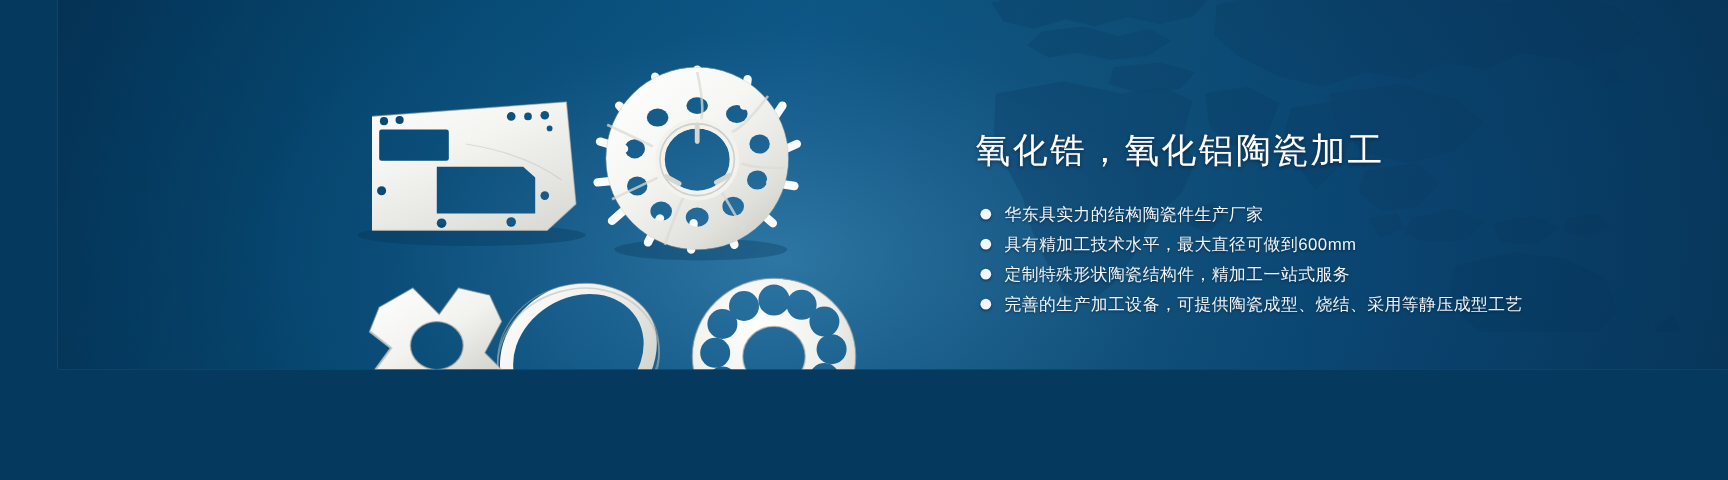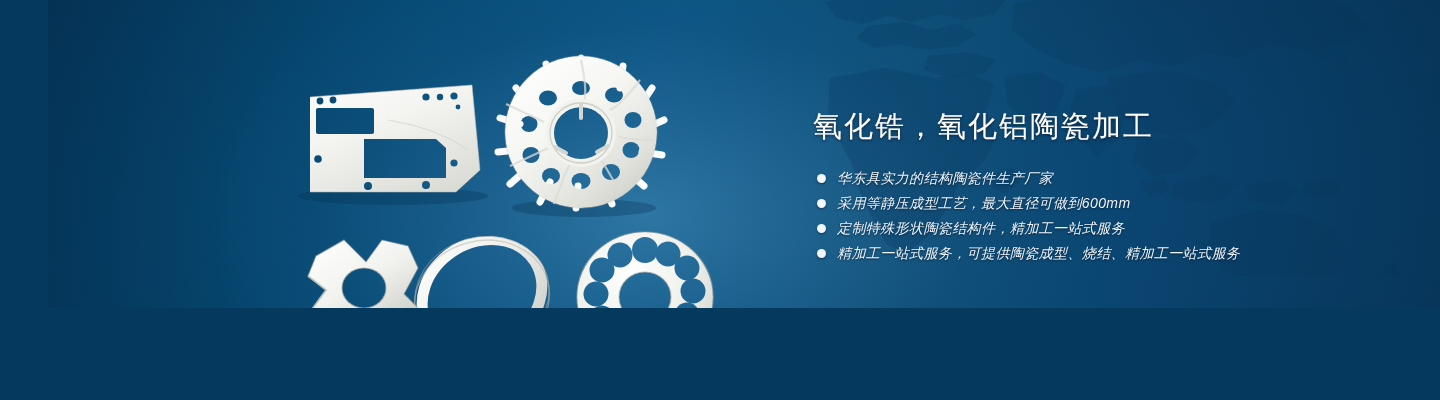--- a/index.html
+++ b/index.html
@@ -43,21 +43,21 @@
     position:absolute;left:765px;top:108px;width:620px;
   }
   .headline{
     font-size:29px;
     letter-spacing:2px;
     color:#ffffff;
     line-height:1.25;
     white-space:nowrap;
     text-shadow:0 1px 3px rgba(0,18,38,.75), 0 0 1px rgba(255,255,255,.35);
   }
-  .bullets{margin:22px 0 0 4px;padding:0;list-style:none;font-style:italic;}
+  .bullets{margin:22px 0 0 4px;padding:0;list-style:none;}
   .bullet{
     display:flex;align-items:center;
     height:25px;
     margin-bottom:0;
     white-space:nowrap;
   }
   .dot{
     width:9px;height:9px;border-radius:50%;
     background:#f2f7fb;
     flex:0 0 auto;
@@ -306,26 +306,26 @@
   <div class="text-block">
     <div class="headline">氧化锆，氧化铝陶瓷加工</div>
 
     <ul class="bullets">
       <li class="bullet">
         <span class="dot"></span>
         <span class="bullet-text">华东具实力的结构陶瓷件生产厂家</span>
       </li>
       <li class="bullet">
         <span class="dot"></span>
-        <span class="bullet-text">采用等静压成型工艺，最大直径可做到600mm</span>
+        <span class="bullet-text">具有精加工技术水平，最大直径可做到600mm</span>
       </li>
       <li class="bullet">
         <span class="dot"></span>
         <span class="bullet-text">定制特殊形状陶瓷结构件，精加工一站式服务</span>
       </li>
       <li class="bullet">
         <span class="dot"></span>
-        <span class="bullet-text">精加工一站式服务，可提供陶瓷成型、烧结、精加工一站式服务</span>
+        <span class="bullet-text">完善的生产加工设备，可提供陶瓷成型、烧结、采用等静压成型工艺</span>
       </li>
     </ul>
   </div>
 
 </div>
 
 </body></html>

